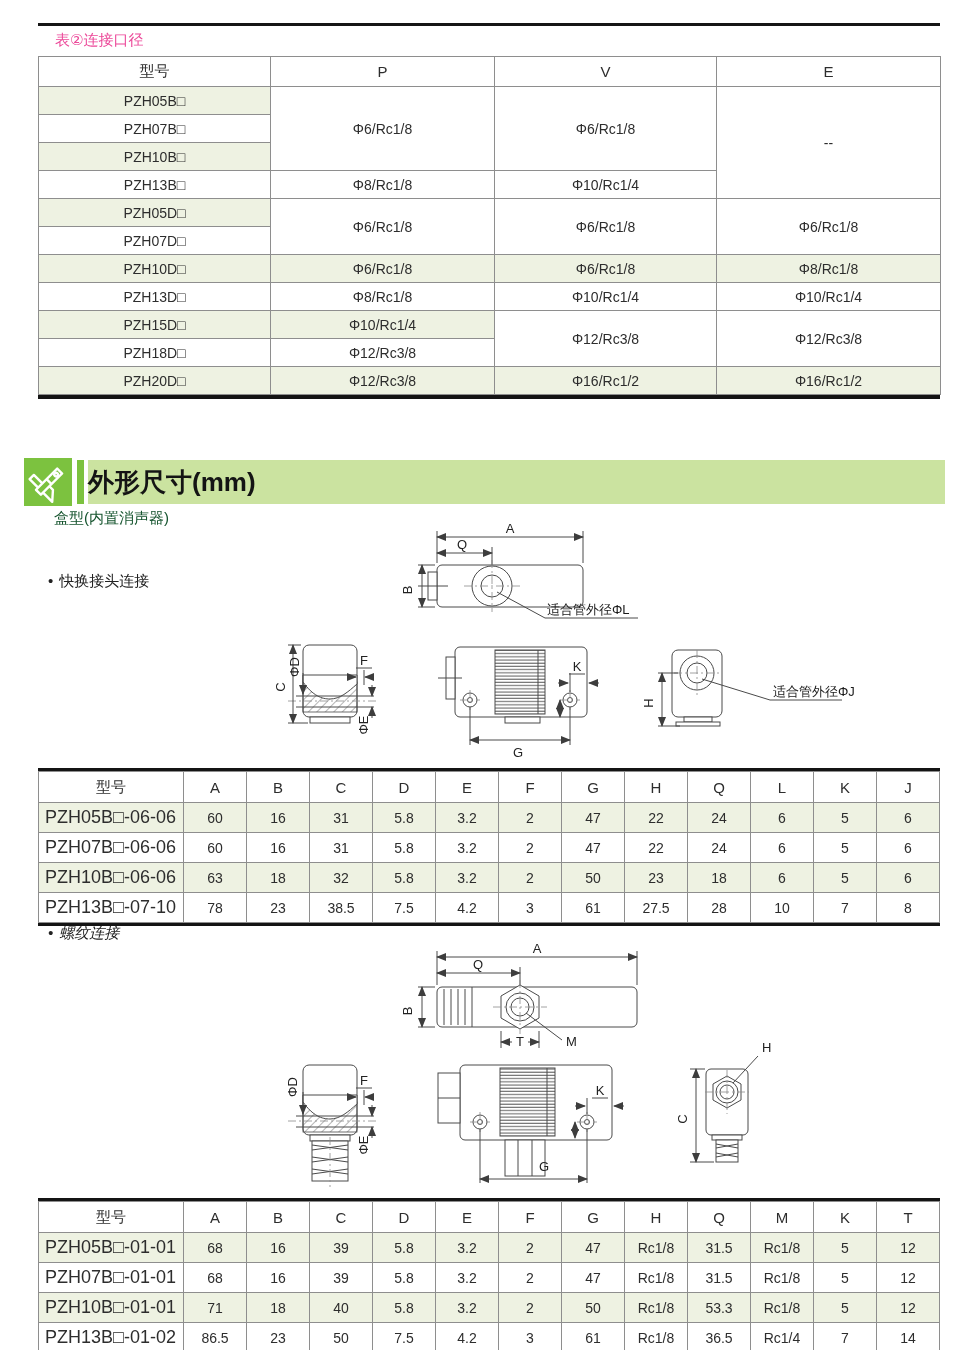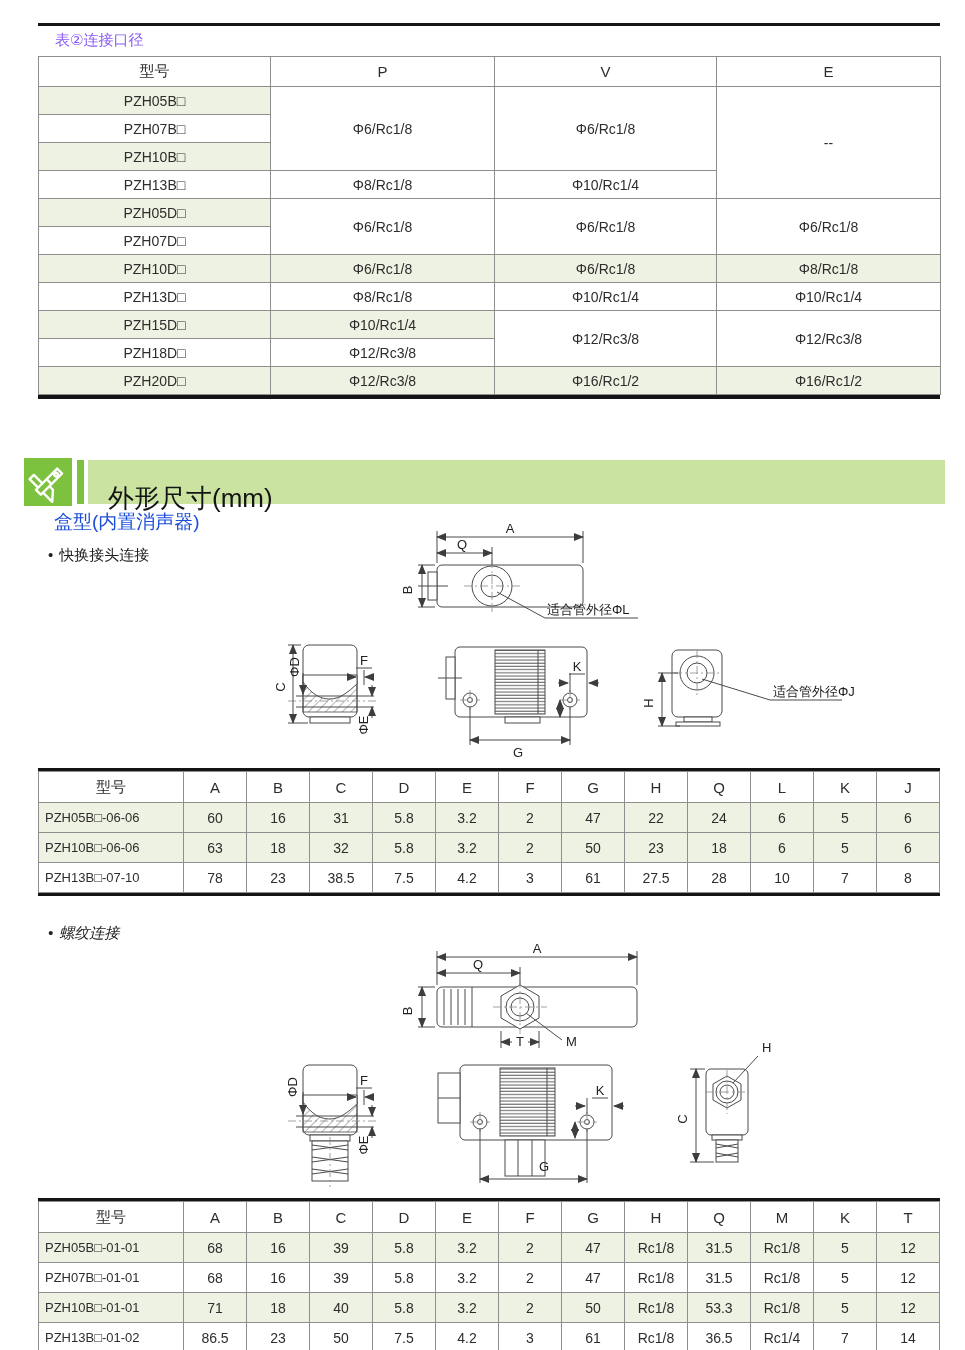--- a/index.html
+++ b/index.html
@@ -16,35 +16,35 @@
   .tint{background:#eef2e2;}
   .merged{background:#ffffff;}
   
   .port-wrap{left:38px;top:56px;width:902px;border-bottom:4px solid #141414;}
   .port th{height:29px;font-size:15px;background:#fff;}
   .port td{height:27px;font-size:14px;}
   
   .dim-wrap{width:902px;border-top:3px solid #141414;border-bottom:3px solid #141414;}
   .dim th{height:30px;font-size:15px;background:#fff;}
   .dim td{height:29px;font-size:14px;}
-  .dim td.model{text-align:left;padding-left:6px;font-size:13px;}
+  .dim td.model{text-align:left;padding-left:6px;font-size:18px;}
   .dimq{left:38px;top:768px;}
   .dimt{left:38px;top:1198px;}
   
   .top-rule{left:38px;top:23px;width:902px;height:3px;background:#161616;}
-  .tbl1-title{left:55px;top:31px;font-size:15px;color:#8b5cf6;}
+  .tbl1-title{left:55px;top:31px;font-size:15px;color:#ec4899;}
   
   .icon-sq{left:24px;top:458px;width:48px;height:48px;background:#7cc23f;}
   .vbar{left:77px;top:460px;width:7px;height:44px;background:#7cc23f;}
   .hbar{left:88px;top:460px;width:857px;height:44px;background:#cbe3a0;}
-  .sec-title{padding-left:20px;line-height:44px;font-size:26px;font-weight:normal;color:#141414;margin-top:16px;}
-  .subsec-title{left:54px;top:509px;font-size:19px;font-weight:500;color:#1d4ed8;}
+  .sec-title{line-height:44px;font-size:26px;font-weight:bold;color:#141414;}
+  .subsec-title{left:54px;top:509px;font-size:15px;font-weight:500;color:#14532d;}
   .bullet{font-size:15px;color:#222;}
   .bullet .dot{margin-right:6px;}
-  .bullet-quick{left:48px;top:546px;}
+  .bullet-quick{left:48px;top:572px;}
   .bullet-thread{left:48px;top:924px;font-style:italic;}
   
   .draw1{left:250px;top:515px;}
   .draw2{left:250px;top:940px;}
   svg .ln{stroke:#4a4a4a;stroke-width:1;fill:none;}
   svg .fw{stroke:#4a4a4a;stroke-width:1;fill:#ffffff;}
   svg .cl{stroke:#8a8a8a;stroke-width:0.8;fill:none;stroke-dasharray:8 3 2 3;}
   svg .t{font-family:"Liberation Sans","DejaVu Sans",sans-serif;font-size:13px;fill:#222;}
   svg .tn{font-family:"Liberation Sans","DejaVu Sans",sans-serif;font-size:13px;fill:#1a1a1a;}
 </style>
@@ -422,20 +422,35 @@
           <td class="tint">3.2</td>
           <td class="tint">2</td>
           <td class="tint">47</td>
           <td class="tint">22</td>
           <td class="tint">24</td>
           <td class="tint">6</td>
           <td class="tint">5</td>
           <td class="tint">6</td>
         </tr>
         <tr>
+          <td class="model ">PZH07B□-06-06</td>
+          <td class="">60</td>
+          <td class="">16</td>
+          <td class="">31</td>
+          <td class="">5.8</td>
+          <td class="">3.2</td>
+          <td class="">2</td>
+          <td class="">47</td>
+          <td class="">22</td>
+          <td class="">24</td>
+          <td class="">6</td>
+          <td class="">5</td>
+          <td class="">6</td>
+        </tr>
+        <tr>
           <td class="model tint">PZH10B□-06-06</td>
           <td class="tint">63</td>
           <td class="tint">18</td>
           <td class="tint">32</td>
           <td class="tint">5.8</td>
           <td class="tint">3.2</td>
           <td class="tint">2</td>
           <td class="tint">50</td>
           <td class="tint">23</td>
           <td class="tint">18</td>

